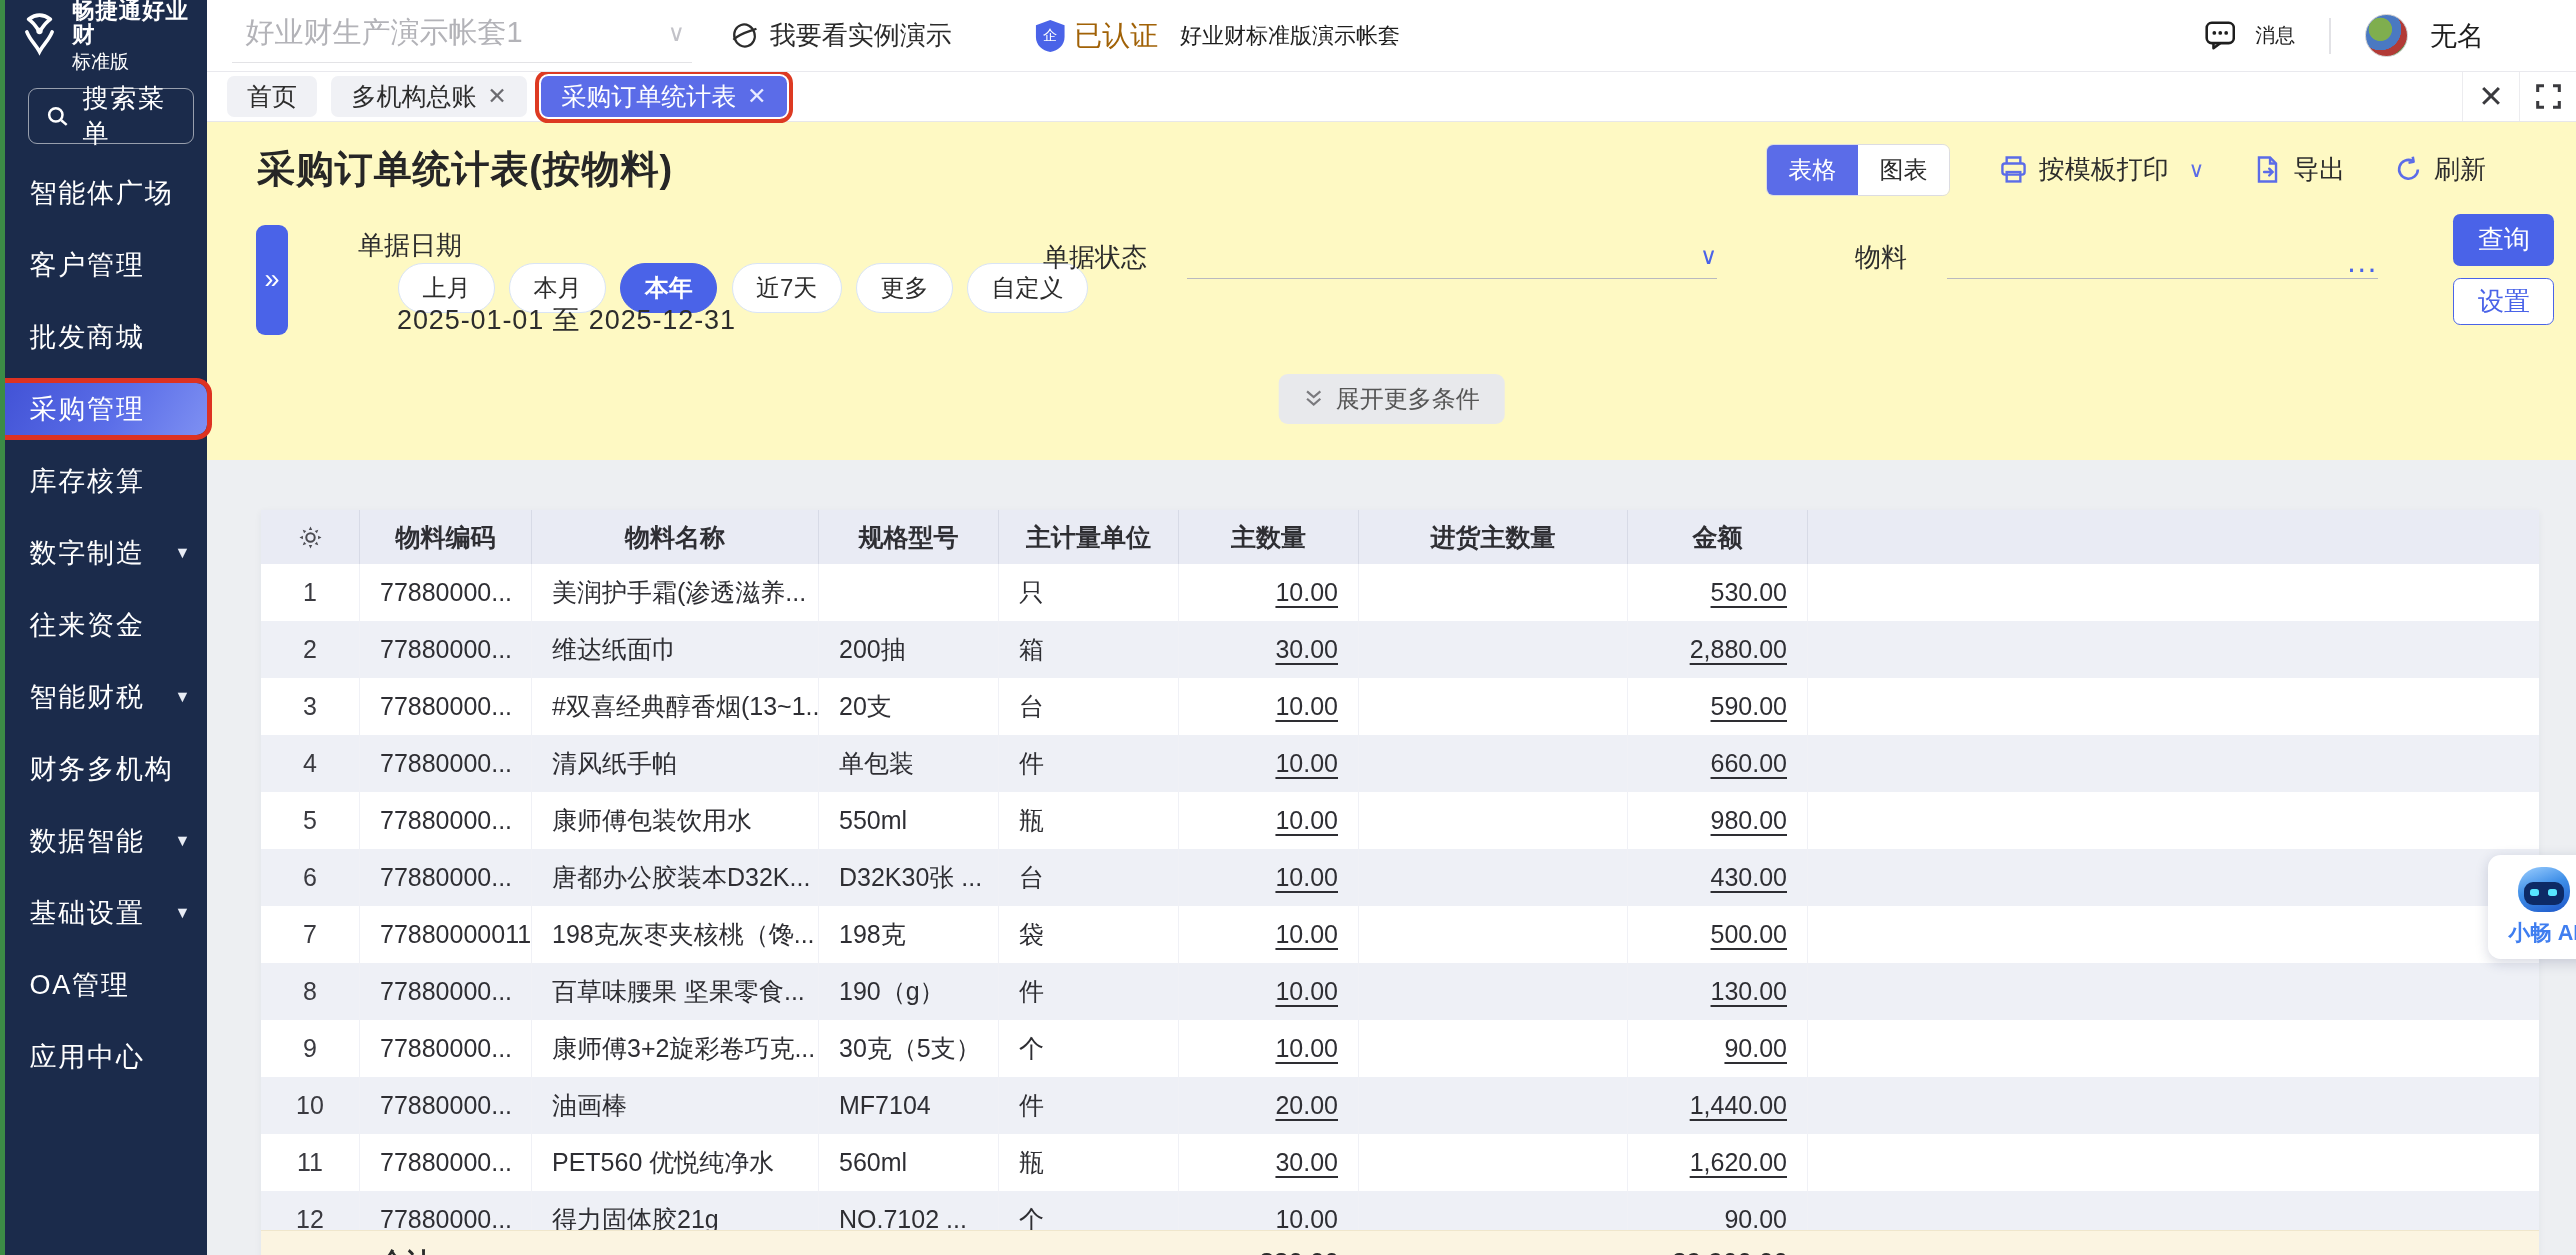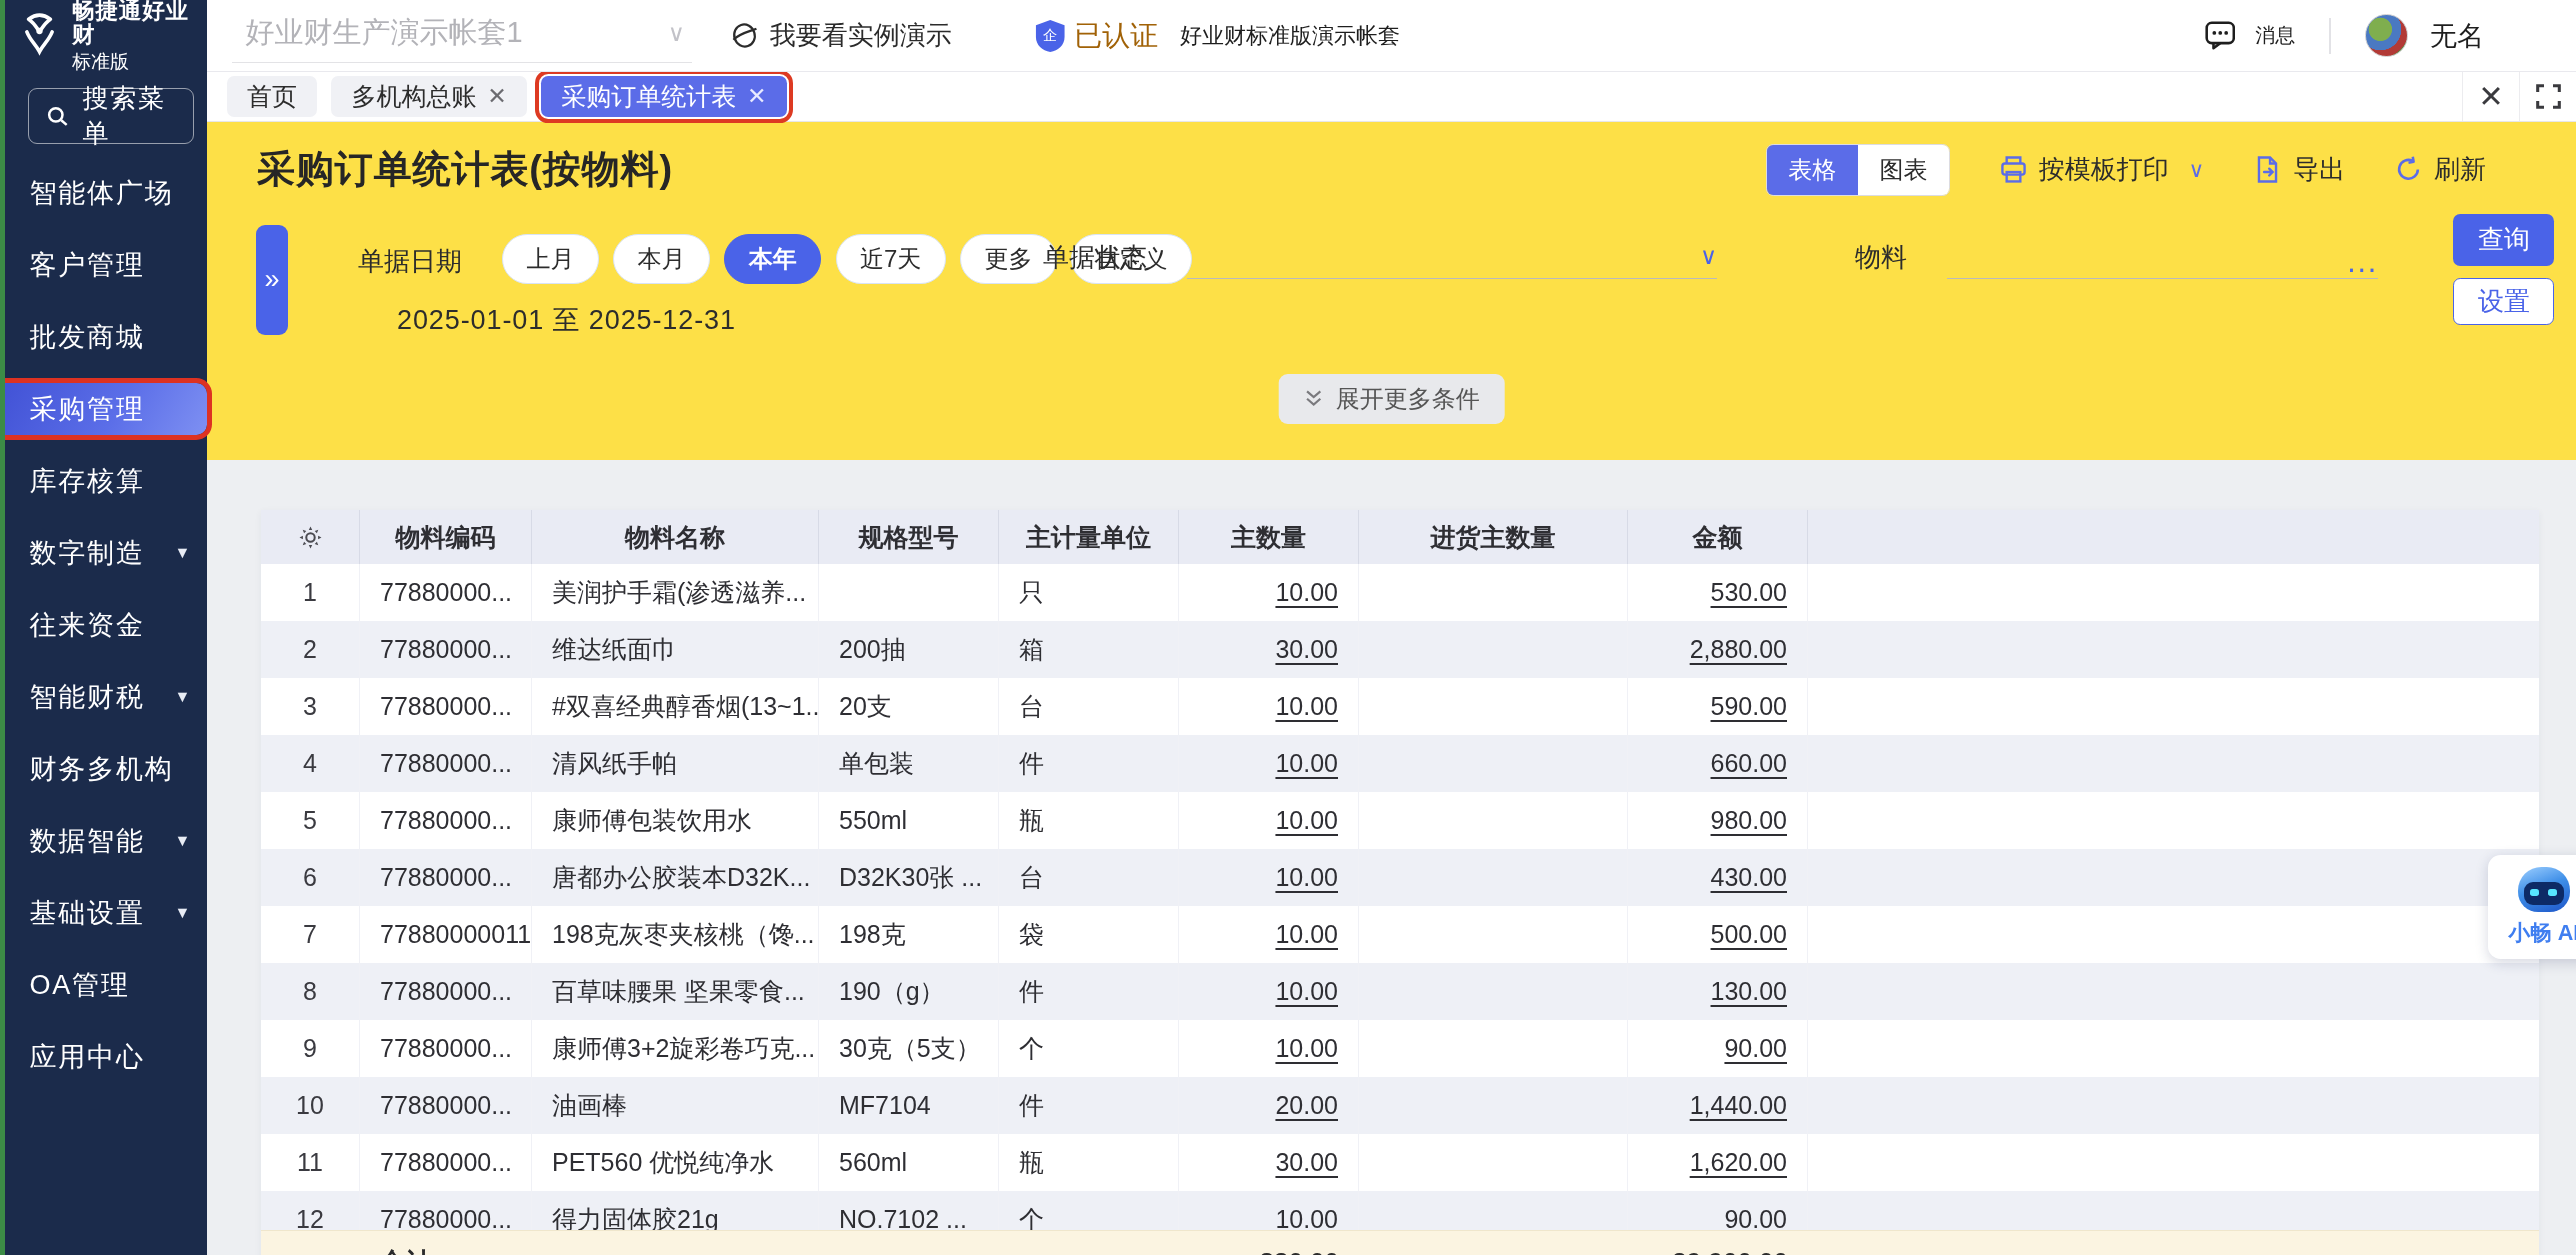--- a/index.html
+++ b/index.html
@@ -46,35 +46,35 @@
   .sidebar { position:absolute; left:4.5px; top:72px; width:202px; height:1184px; background:#1b2b4b; z-index:10; }
   .side-search { margin:16px 12.6px 9px 23.4px; height:56px; border:1.8px solid rgba(255,255,255,.55); border-radius:9px; display:flex; align-items:center; gap:12.6px; padding:0 16px; cursor:pointer; }
   .side-search .lbl { color:#fff; font-size:26px; font-weight:500; letter-spacing:1.8px; }
   .side-items { margin-top:23.4px; }
   .side-item { height:52px; margin:20px 0; display:flex; align-items:center; padding-left:25px; padding-right:14.4px; color:#fff; font-size:27px; font-weight:500; letter-spacing:1.8px; cursor:pointer; position:relative; }
   .side-item .caret { margin-left:auto; font-size:16px; color:#e8ecf5; }
   .side-item.active { background:linear-gradient(120deg,#4253d6 0%, #5b6ee8 55%, #7e90f2 100%); border-radius:0 10.8px 10.8px 0; }
   .side-item.annotated { outline:5.4px solid #dd3222; outline-offset:-0.9px; }
 
   
-  .content { position:absolute; left:207px; top:122px; width:2369px; height:1134px; background:#fde047; }
+  .content { position:absolute; left:207px; top:122px; width:2369px; height:1134px; background:#fef9c3; }
   .pagehead { display:flex; align-items:center; padding:21.6px 90px 9px 50px; }
   .page-title { font-size:38px; font-weight:600; color:#262626; letter-spacing:0.9px; }
   .head-actions { margin-left:auto; display:flex; align-items:center; gap:49px; }
   .seg { display:flex; border:0.9px solid #dcdce2; border-radius:7.2px; overflow:hidden; }
   .seg .opt { font-size:24px; padding:9px 21.6px; background:#fff; color:#2c2c2c; cursor:pointer; }
   .seg .opt.on { background:#5b6ce8; color:#fff; }
   .act { display:flex; align-items:center; gap:10.8px; font-size:26px; color:#2c2c2c; cursor:pointer; }
   .act svg { flex:none; }
   .act .chev-blue { color:#5b6ce8; font-size:21.6px; margin-left:9px; }
 
   
   .filters { position:relative; padding:9px 90px 0 50px; height:216px; }
   .expander { position:absolute; left:49px; top:20px; width:32px; height:110px; background:#4a63e8; border-radius:9px; color:#fff; font-size:27px; display:flex; align-items:center; justify-content:center; cursor:pointer; }
-  .f-date { position:absolute; left:151px; top:29px; display:flex; }
+  .f-date { position:absolute; left:151px; top:13px; display:flex;flex-direction:column; }
   .f-label { font-size:26px; color:#2c2c2c; margin-top:10.8px; }
   .pills { display:flex; gap:14.4px; margin-left:40px; }
   .pill { height:50px; padding:0 23.4px; border:1.8px solid #d9e4f5; border-radius:27px; background:#fff; font-size:24px; color:#2c2c2c; display:flex; align-items:center; cursor:pointer; }
   .pill.on { background:#4a63e8; border-color:#4a63e8; color:#fff; font-weight:700; }
   .f-range { position:absolute; left:190px; top:97px; font-size:27px; color:#2c2c2c; letter-spacing:0.9px; cursor:pointer; }
   .f-status { position:absolute; left:836px; top:25px; display:flex; }
   .u-input { width:530px; border-bottom:1.8px solid #b9b9bf; margin-left:40px; height:49px; display:flex; align-items:flex-end; justify-content:flex-end; padding-bottom:7.2px; cursor:text; }
   .u-input .chev { color:#4a63e8; font-size:23.4px; }
   .u-input .dots { color:#4a63e8; font-size:30.5px; letter-spacing:1.8px; line-height:0.6; }
   .f-material { position:absolute; left:1648px; top:25px; display:flex; }

